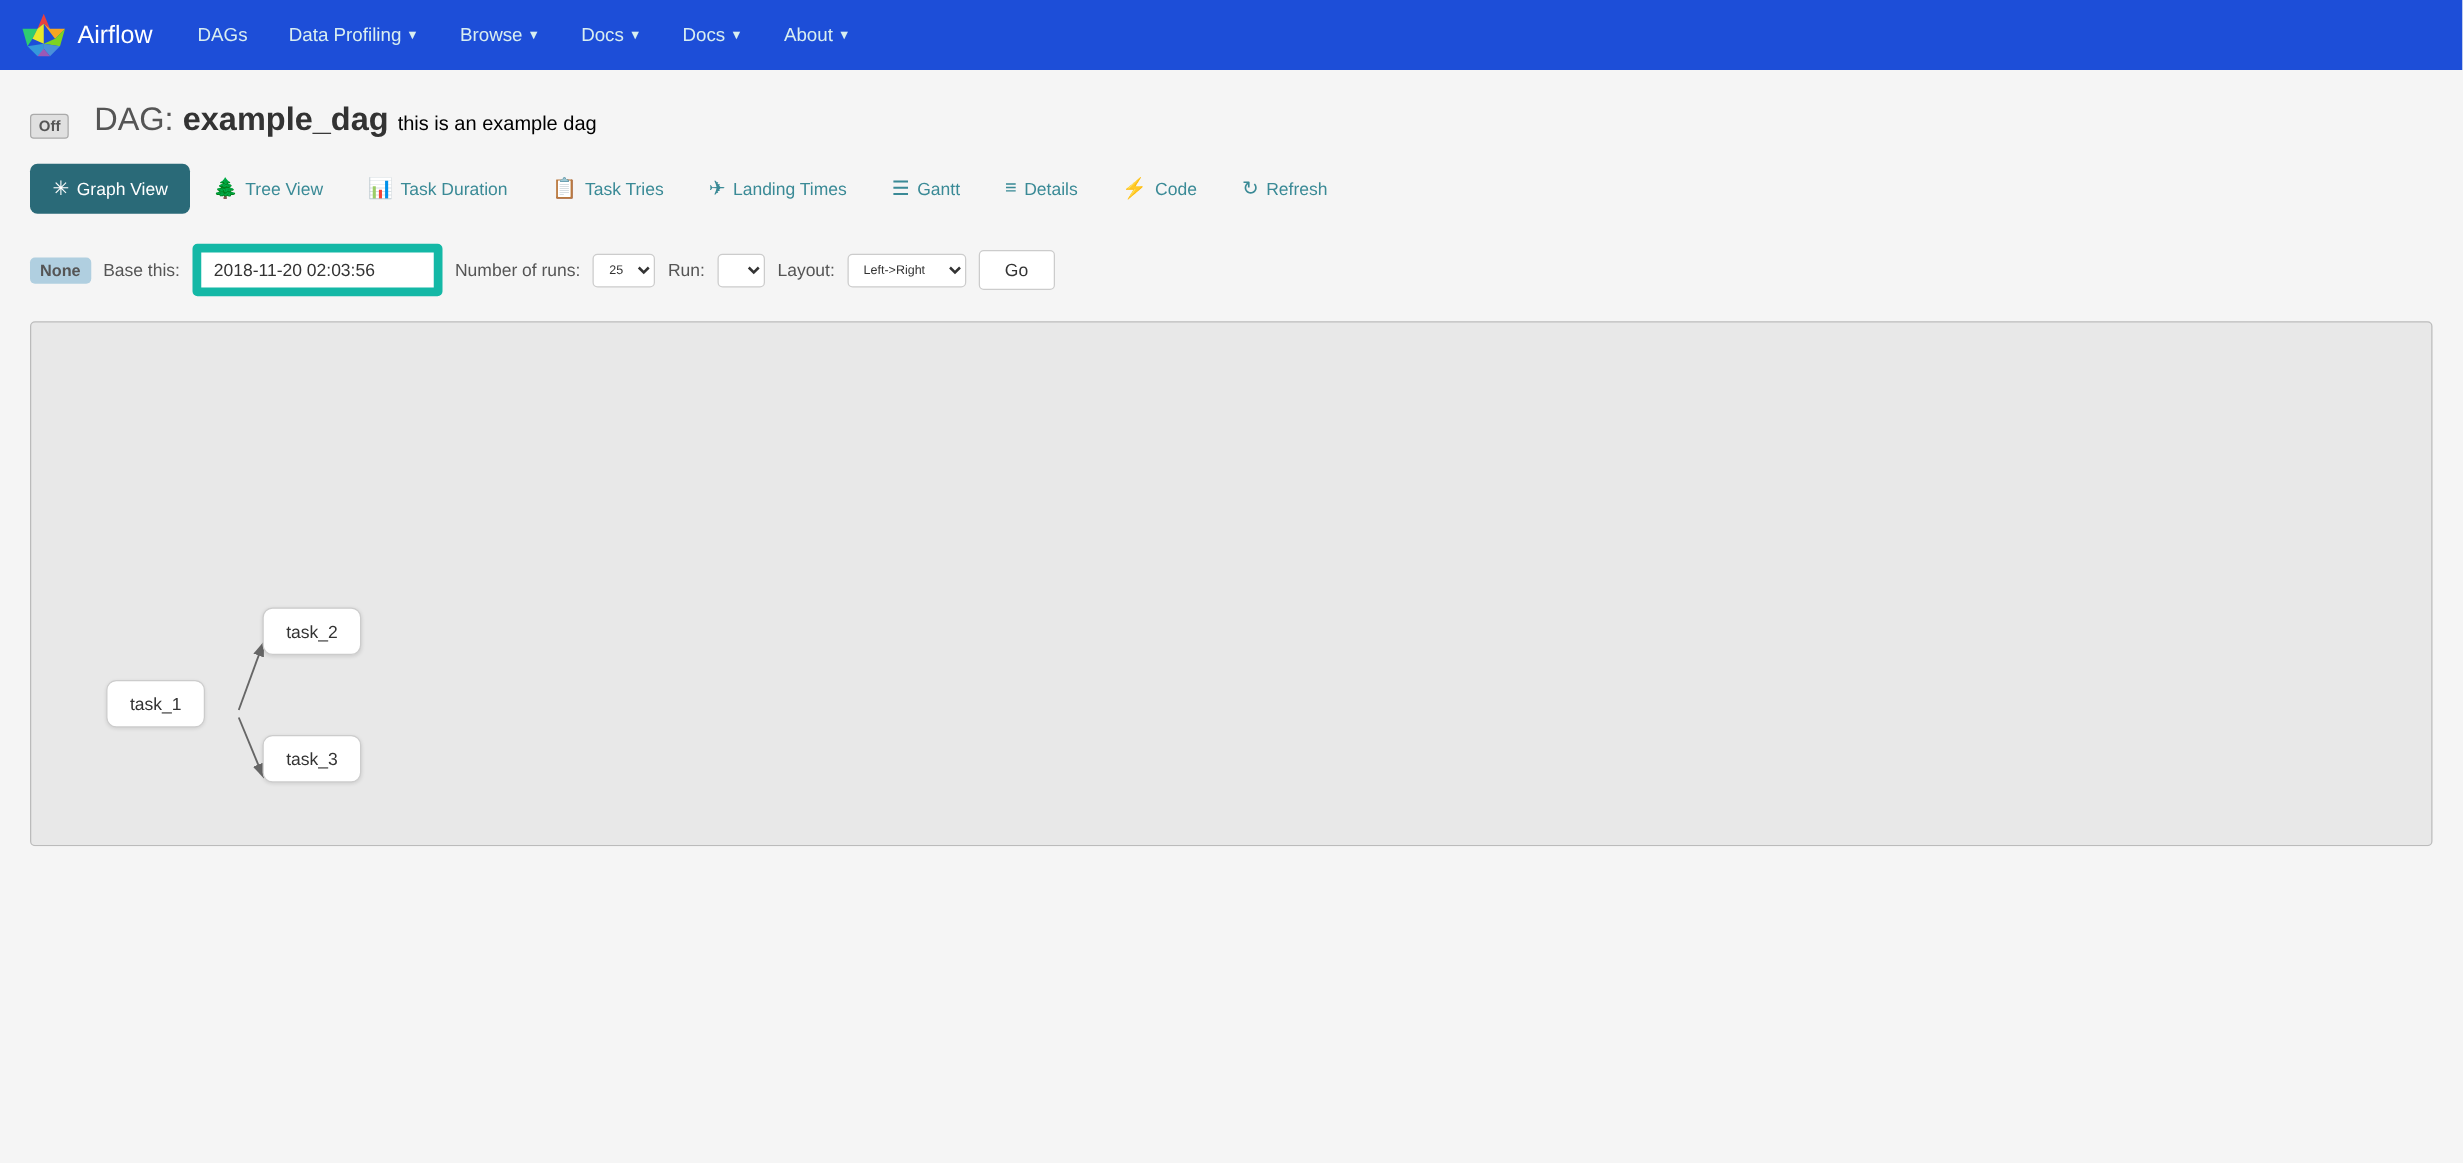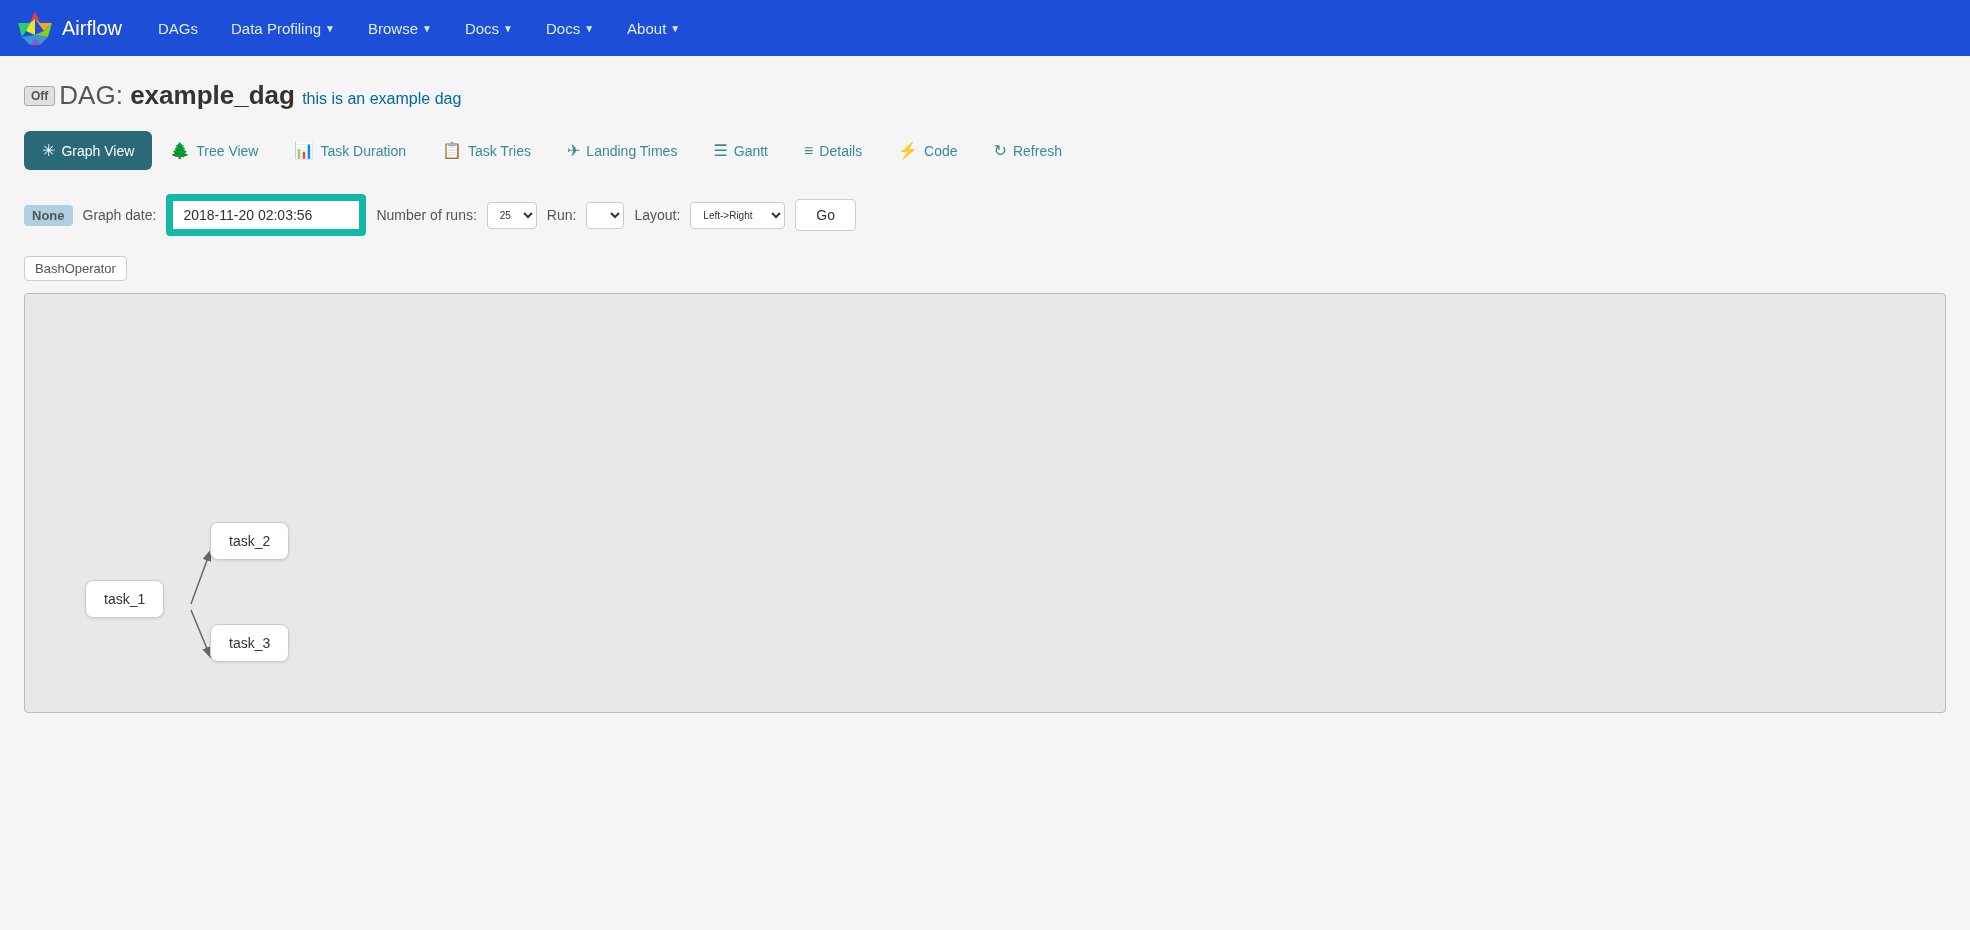--- a/index.html
+++ b/index.html
@@ -49,22 +49,22 @@
 
     
     .page-content {
       padding: 24px 24px 0 24px;
       background: #f5f5f5;
     }
 
     
     .dag-header {
       display: flex;
-      align-items: center;
-      gap: 4px;
+      align-items: flex-end;
+      gap: 20px;
       margin-bottom: 20px;
     }
     .dag-toggle {
       border: 1px solid #aaa;
       border-radius: 3px;
       padding: 2px 6px;
       font-size: 12px;
       background: #e0e0e0;
       color: #555;
       font-weight: bold;
@@ -73,21 +73,21 @@
       font-size: 26px;
       color: #555;
       font-weight: normal;
     }
     .dag-title strong {
       color: #333;
       font-weight: bold;
     }
     .dag-description {
       font-size: 16px;
-      color: #0369a1;
+      color: #000000;
       font-weight: normal;
     }
 
     
     .tabs {
       display: flex;
       align-items: center;
       gap: 0;
       margin-bottom: 24px;
       flex-wrap: wrap;
@@ -306,41 +306,38 @@
       <span>Code</span>
     </a>
     <a class="tab" href="#">
       <span class="tab-icon">↻</span>
       <span>Refresh</span>
     </a>
   </div>
 
   <div class="controls">
     <span class="none-badge">None</span>
-    <label>Graph date:</label>
+    <label>Base this:</label>
     <input type="text" value="2018-11-20 02:03:56" style="">
     <label>Number of runs:</label>
     <select>
       <option>25</option>
     </select>
     <label>Run:</label>
     <select>
       <option></option>
     </select>
     <label>Layout:</label>
     <select>
       <option>Left-&gt;Right</option>
       <option>Top-&gt;Bottom</option>
     </select>
     <button class="go-btn">Go</button>
   </div>
 
-  <div class="legend">
-    <span class="legend-item">BashOperator</span>
-  </div>
 
   <div class="graph-area">
     <svg class="graph-svg">
 
       <defs>
         <marker id="arrowhead" markerWidth="8" markerHeight="6" refX="6" refY="3" orient="auto">
           <polygon points="0 0, 8 3, 0 6" fill="#666"></polygon>
         </marker>
       </defs>
 

